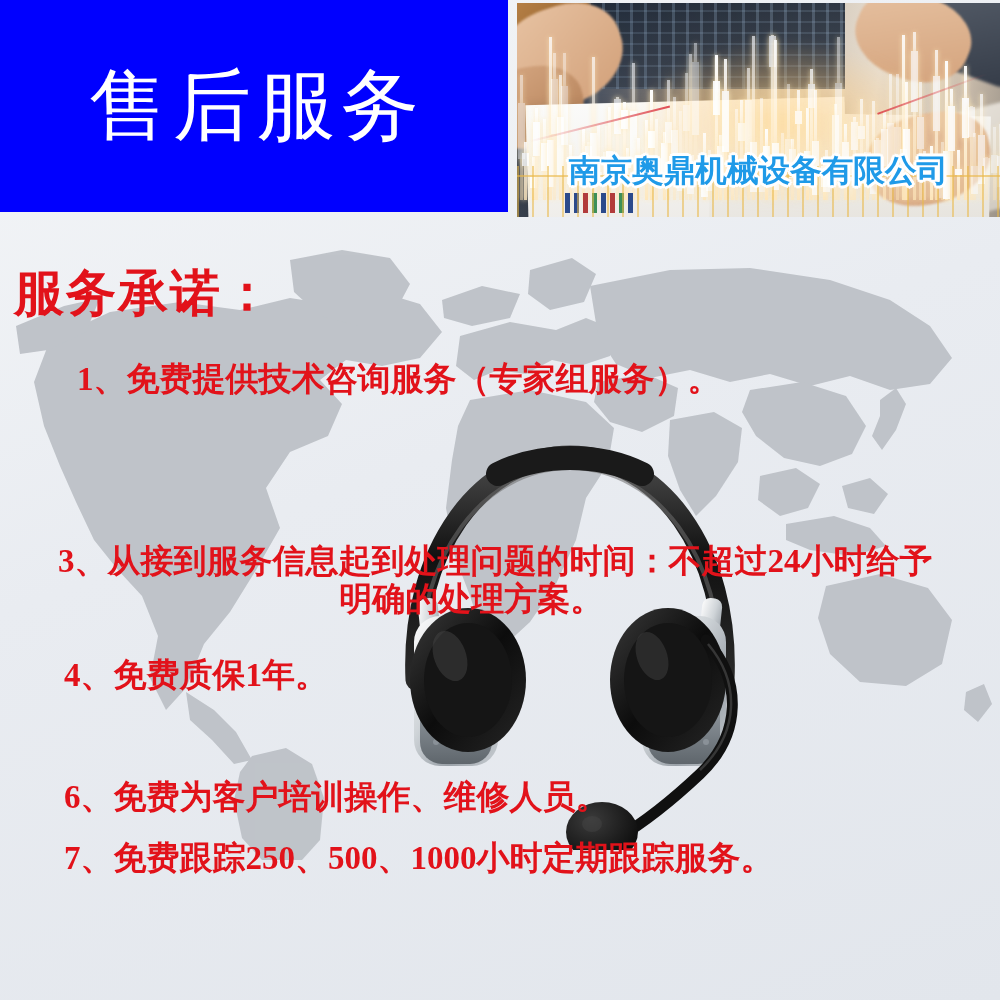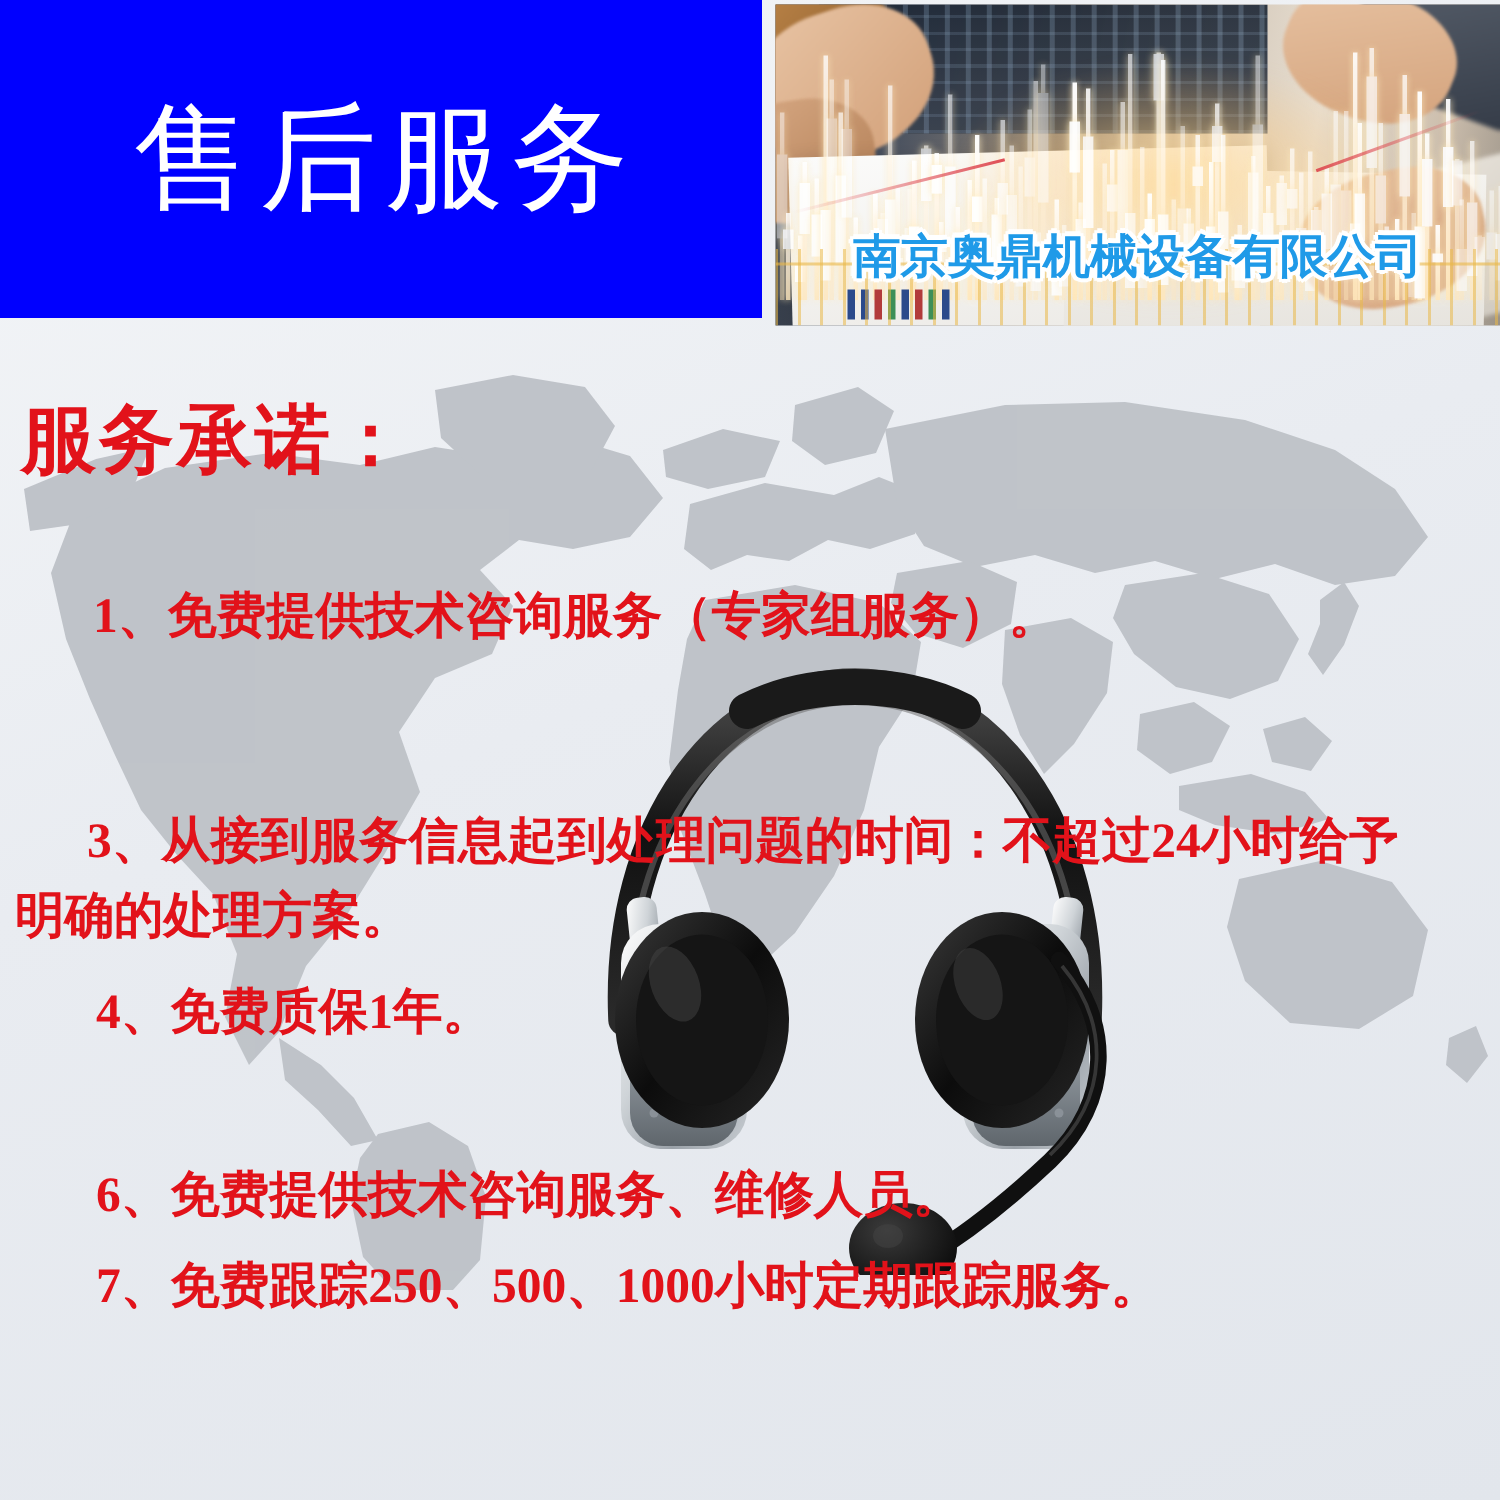--- a/index.html
+++ b/index.html
@@ -87,25 +87,25 @@
 
   
   #content{position:absolute;left:0;top:220px;width:852px;height:780px;}
   #promise-title{position:absolute;left:14px;top:48px;color:#e2121a;
         font-size:50px;font-weight:bold;letter-spacing:2px;line-height:1;
         font-family:"Liberation Serif","DejaVu Serif",serif;}
   .item{position:absolute;color:#e2121a;font-weight:bold;font-size:33px;
         line-height:1.16;letter-spacing:0px;white-space:nowrap;
         font-family:"Liberation Serif","DejaVu Serif",serif;}
   .item .wrap{display:block;}
-  .i1{left:62px;top:140px;margin-top:32px;}
+  .i1{left:77px;top:140px;}
   .i2{left:68px;top:205px;}
   .i2 .wrap{margin-left:-58px;margin-top:8px;}
   .i3{left:58px;top:322px;}
-  .i3 .wrap{margin-left:-48px;margin-top:12px;}
+  .i3 .wrap{margin-left:-48px;margin-top:0;text-align:center;}
   .i4{left:64px;top:436px;}
   .i5{left:64px;top:497px;}
   .i6{left:64px;top:558px;}
   .i7{left:64px;top:619px;}
   .i8{left:64px;top:680px;}
 </style>
 </head>
 <body>
 
 <div id="page">
@@ -548,21 +548,21 @@
       <span>3、</span><span>从接到服务信息起到处理问题的时间：不超过24小时给予</span>
       <span class="wrap">明确的处理方案。</span>
     </div>
 
     <div class="item i4">
       <span>4、</span><span>免费质保1年。</span>
     </div>
 
 
     <div class="item i6">
-      <span>6、</span><span>免费提供技术咨询服务、维修人员。</span>
+      <span>6、</span><span>免费为客户培训操作、维修人员。</span>
     </div>
 
     <div class="item i7">
       <span>7、</span><span>免费跟踪250、500、1000小时定期跟踪服务。</span>
     </div>
 
   </div>
 
 </div>
 

